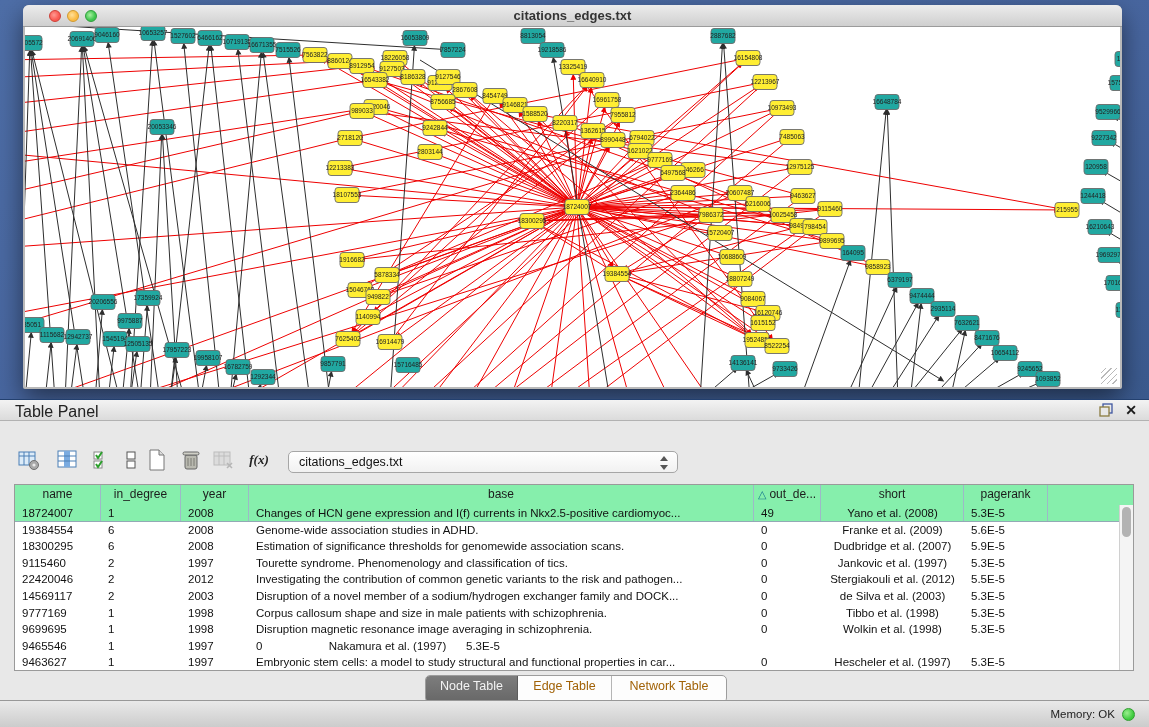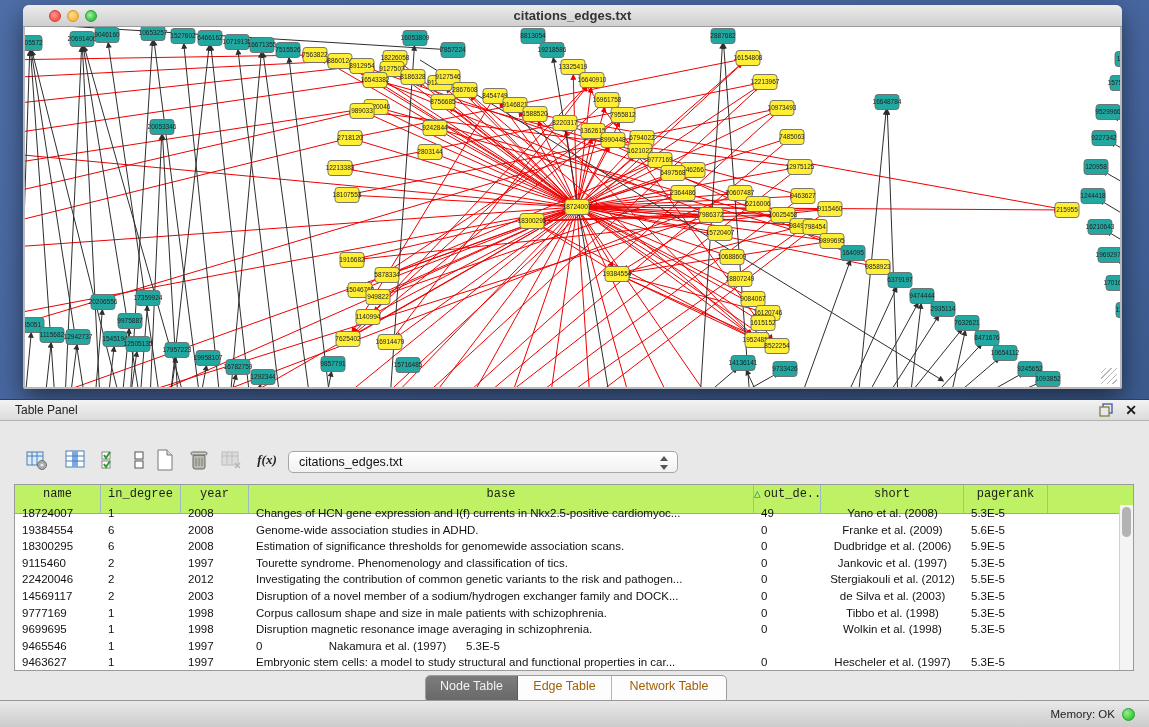--- a/index.html
+++ b/index.html
@@ -26,44 +26,44 @@
   .canvas svg { display:block; }
   .grip { position:absolute; right:3px; bottom:3px; width:16px; height:16px;
           background:repeating-linear-gradient(135deg, transparent 0 3px, #b9b9b9 3px 4px); }
 
   
   .panel { position:absolute; left:0; top:399px; width:1149px; height:328px;
            background:#e8e8e8; border-top:1px solid #23406f; }
   .panel-header { position:absolute; left:0; top:0; width:100%; height:21px;
                   background:linear-gradient(#f3f3f3,#dbdbdb);
                   border-bottom:1px solid #b2b2b2; }
-  .panel-title { position:absolute; left:15px; top:3px; font-size:12px; color:#222; }
+  .panel-title { position:absolute; left:15px; top:3px; font-size:16px; color:#222; }
   .ph-icons { position:absolute; right:12px; top:2px; display:flex; gap:12px; align-items:center; }
   .close-x { font-size:14px; font-weight:700; color:#1a1a1a; line-height:16px; }
 
   
   .tb-icon { position:absolute; top:45px; width:30px; height:30px; display:flex;
-             align-items:center; justify-content:center;margin-left:8px; }
+             align-items:center; justify-content:center; }
   .fx { font-size:13px; color:#222; font-style:italic; font-family:"Liberation Serif",serif; font-weight:700;}
   .combo { position:absolute; left:288px; top:51px; width:390px; height:22px;
            background:linear-gradient(#ffffff,#f1f1f1); border:1px solid #a6a6a6;
            border-radius:5px; font-size:12.5px; color:#111; line-height:20px;
            padding-left:10px; }
   .stepper { position:absolute; right:8px; top:2px; width:10px; height:18px; }
   .stepper:before { content:""; position:absolute; left:1px; top:2px;
       border-left:4px solid transparent; border-right:4px solid transparent;
       border-bottom:5px solid #555; }
   .stepper:after { content:""; position:absolute; left:1px; bottom:2px;
       border-left:4px solid transparent; border-right:4px solid transparent;
       border-top:5px solid #555; }
 
   
   .tbox { position:absolute; left:14px; top:84px; width:1120px; height:187px;
           background:#fff; border:1px solid #9a9a9a; }
-  .thead { display:flex; height:29px; background:#bef264; border-bottom:1px solid #93a9b5;font-family:Liberation Mono, monospace; }
+  .thead { display:flex; height:37px; background:#86efac; border-bottom:1px solid #93a9b5; }
   .hcell { font-size:12px; color:#1c1c1c; text-align:center; line-height:19px;
            border-right:1px solid #9db9c7; overflow:hidden; white-space:nowrap; }
   .sort { color:#17798f; margin-right:3px; font-size:11px; }
   .c0{width:86px}.c1{width:80px}.c2{width:68px}.c3{width:505px}.c4{width:67px}
   .c5{width:143px}.c6{width:84px}.cf{flex:1; border-right:none;}
   .tbody { position:absolute; left:0; top:20px; right:14px; bottom:0; overflow:hidden; }
   .trow { display:flex; height:16.6px; }
   .cell { font-size:11.5px; color:#111; line-height:16.6px; white-space:nowrap;
           overflow:hidden; padding-left:7px; }
   .cell.c5 { text-align:center; padding-left:0; }
@@ -659,21 +659,21 @@
           <div class="cell c4">0</div>
           <div class="cell c5">Franke et al. (2009)</div>
           <div class="cell c6">5.6E-5</div>
         </div>
         <div class="trow">
           <div class="cell c0">18300295</div>
           <div class="cell c1">6</div>
           <div class="cell c2">2008</div>
           <div class="cell c3">Estimation of significance thresholds for genomewide association scans.</div>
           <div class="cell c4">0</div>
-          <div class="cell c5">Dudbridge et al. (2006)</div>
+          <div class="cell c5">Dudbridge et al. (2007)</div>
           <div class="cell c6">5.9E-5</div>
         </div>
         <div class="trow">
           <div class="cell c0">9115460</div>
           <div class="cell c1">2</div>
           <div class="cell c2">1997</div>
           <div class="cell c3">Tourette syndrome. Phenomenology and classification of tics.</div>
           <div class="cell c4">0</div>
           <div class="cell c5">Jankovic et al. (1997)</div>
           <div class="cell c6">5.3E-5</div>

